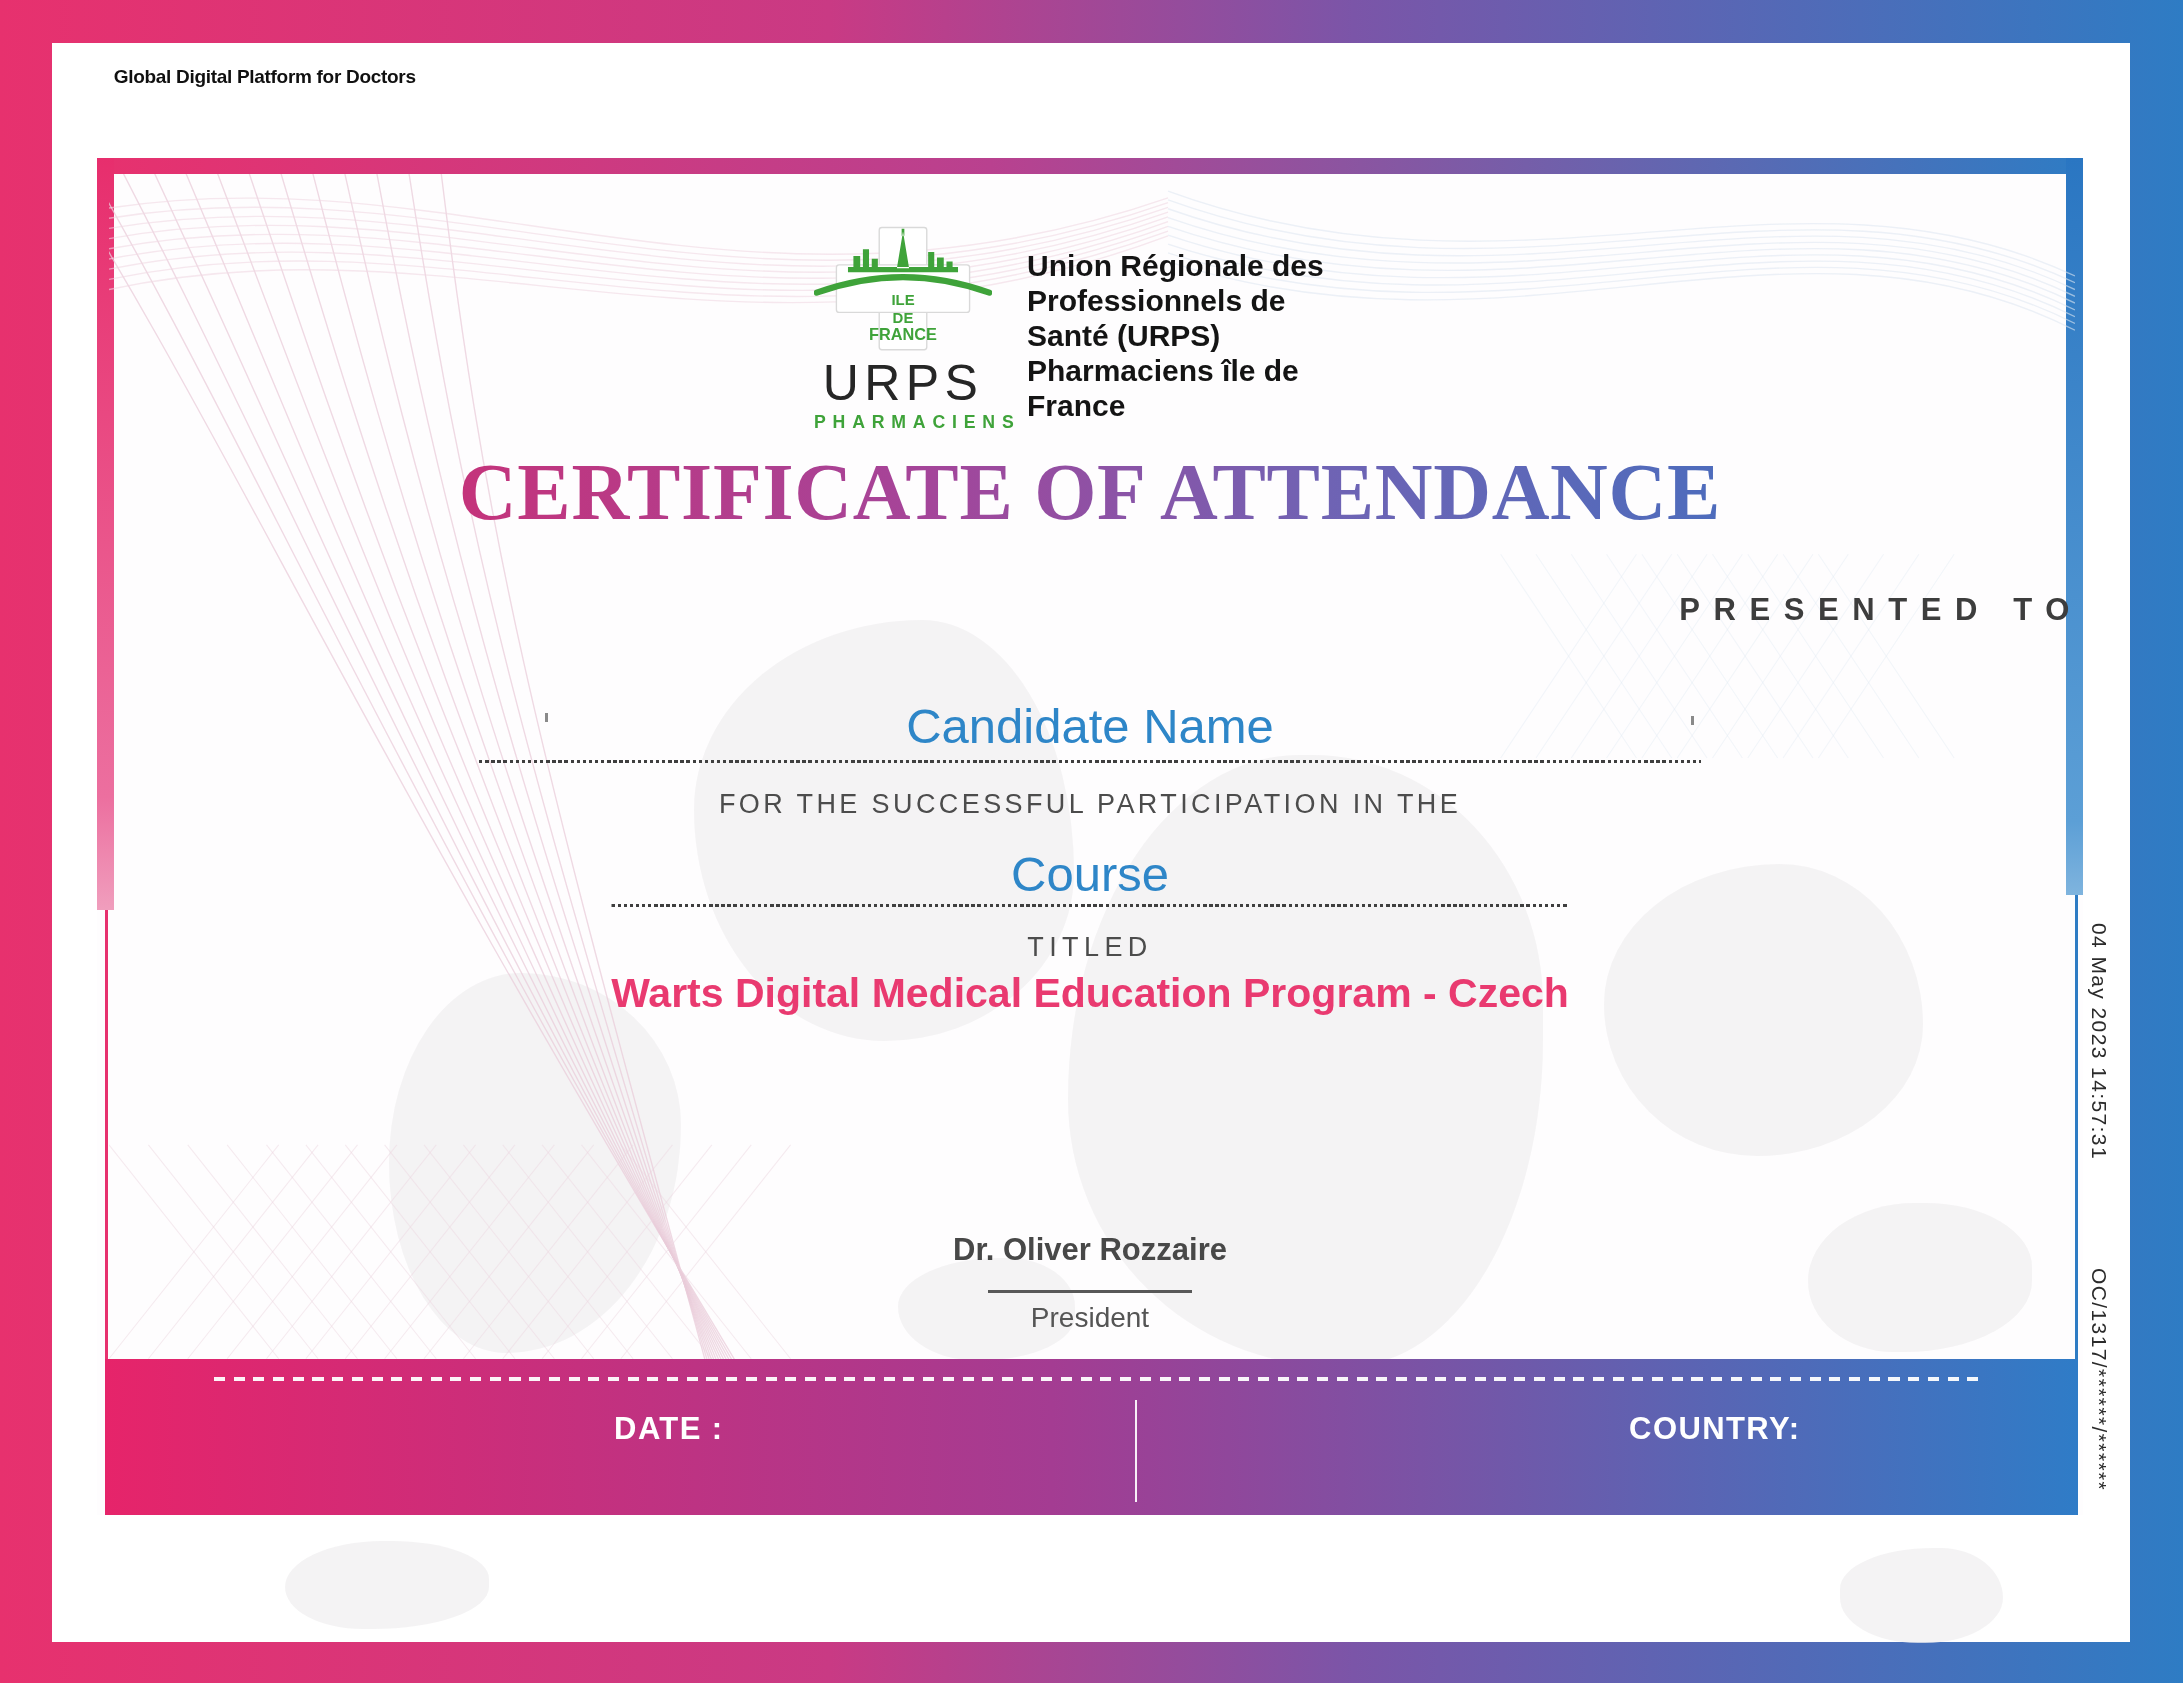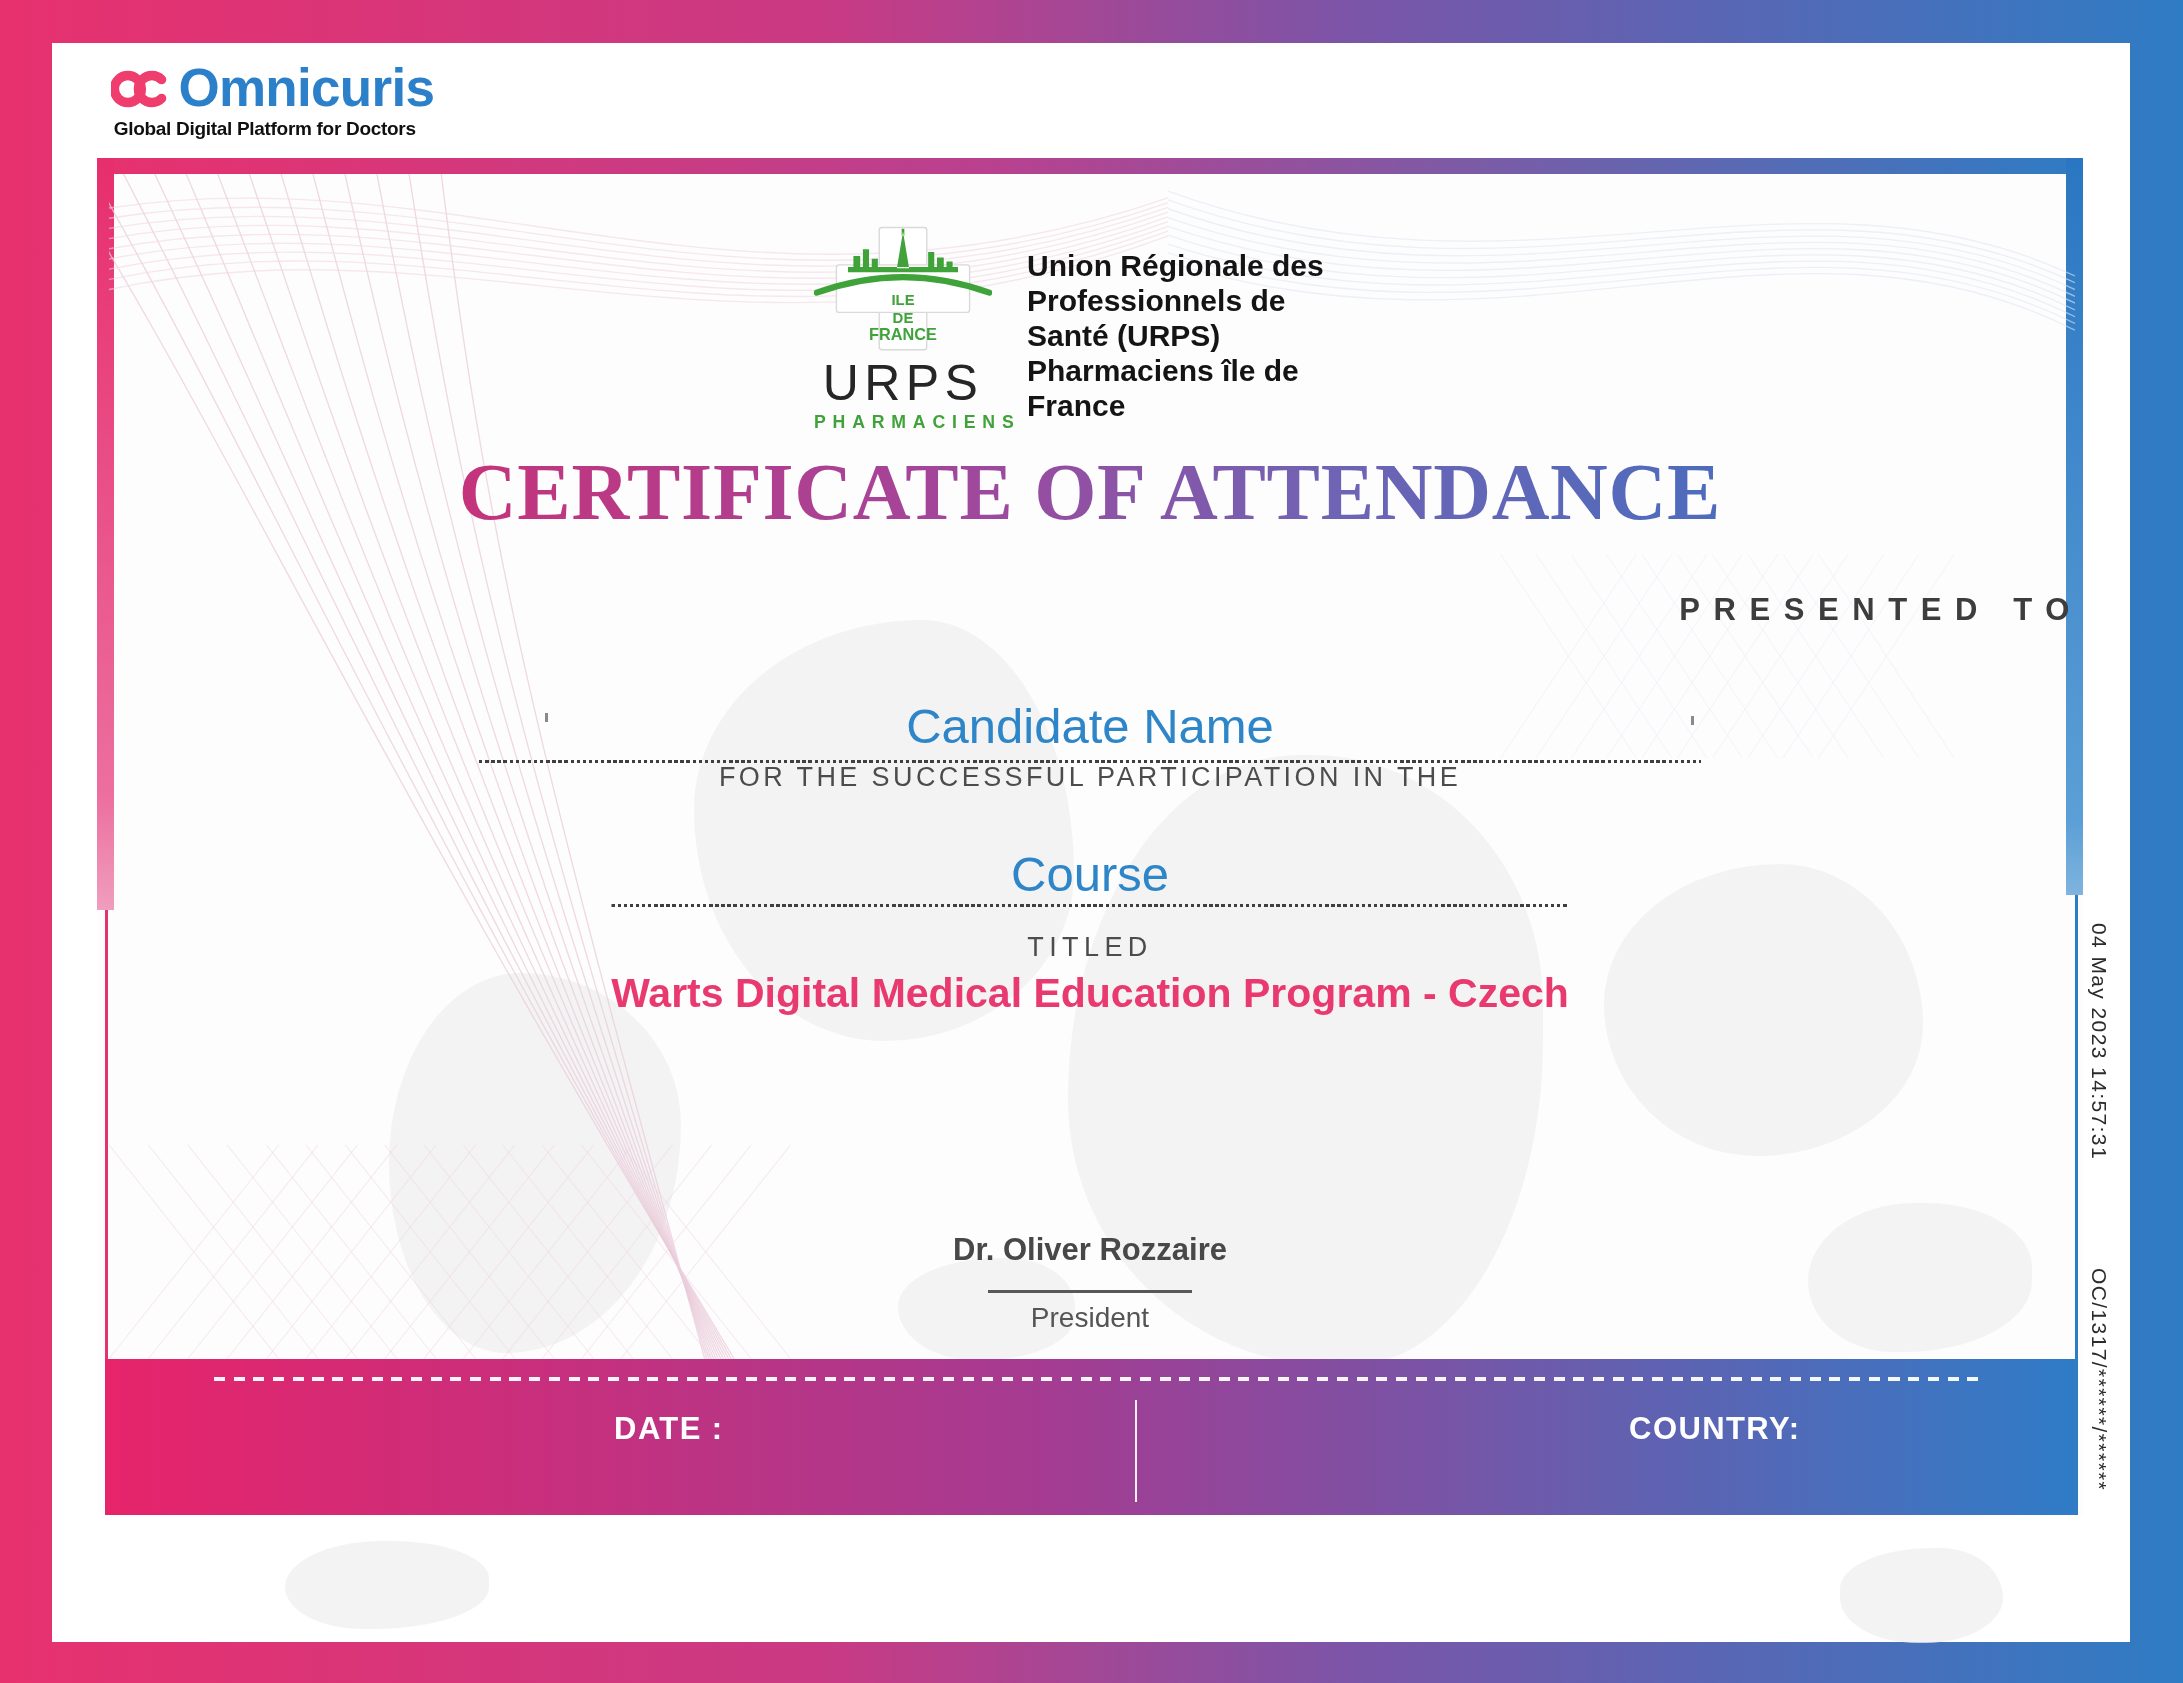--- a/index.html
+++ b/index.html
@@ -55,21 +55,21 @@
   .recipient{top:540px;}
   .course{top:688px;}
 
   .dotted{height:3.4px;z-index:3;
     background-image:repeating-linear-gradient(90deg,#3f3f3f 0 3.4px,transparent 3.4px 6.1px);}
   .dotted1{left:50%;transform:translateX(-50%);width:1222px;top:602px;}
   .dotted2{left:50%;transform:translateX(-50%);width:957px;top:746px;}
   .tick{width:2.7px;height:8.8px;background:#8a8a8a;z-index:3;}
 
   .gray-caps{left:0;right:0;text-align:center;color:#4c4c4c;z-index:3;}
-  .participation{top:604px;font-size:27px;font-weight:500;letter-spacing:3.4px;}
+  .participation{top:631px;font-size:27px;font-weight:500;letter-spacing:3.4px;}
   .titled{top:774px;font-size:27px;font-weight:500;letter-spacing:5.4px;}
 
   .program{left:0;right:0;top:812px;text-align:center;font-size:41px;font-weight:700;
     color:#e93a70;z-index:3;}
 
   .sig-name{left:0;right:0;top:1074px;text-align:center;font-size:31px;font-weight:700;color:#484848;z-index:3;}
   .sig-line{left:50%;transform:translateX(-50%);top:1132px;width:204px;height:3.4px;background:#585858;z-index:3;}
   .sig-role{left:0;right:0;top:1144px;text-align:center;font-size:28px;font-weight:500;color:#555555;z-index:3;}
 
   
@@ -90,29 +90,20 @@
 </style>
 </head>
 <body>
 
 <div id="page">
 
   <div class="abs outer-frame"></div>
   <div class="abs page-white"></div>
 
   <div class="abs brand">
-    <div class="brand-row">
-      <span>
-        <svg width="62" height="50" viewBox="0 0 92 74">
-          <circle cx="25" cy="40" r="20" fill="none" stroke="#ef3d6e" stroke-width="14"></circle>
-          <path d="M75,26 A20,20 0 1 0 75,54" fill="none" stroke="#ef3d6e" stroke-width="14" stroke-linecap="round"></path>
-        </svg>
-      </span>
-      <span class="wordmark">Omnicuris</span>
-    </div>
     <div class="tagline">Global Digital Platform for Doctors</div>
   </div>
 
   <div class="abs cert">
     <div class="abs cert-top"></div>
     <div class="abs cert-left-thin"></div>
     <div class="abs cert-right-thin"></div>
     <div class="abs cert-left-thick"></div>
     <div class="abs cert-right-thick"></div>
 

